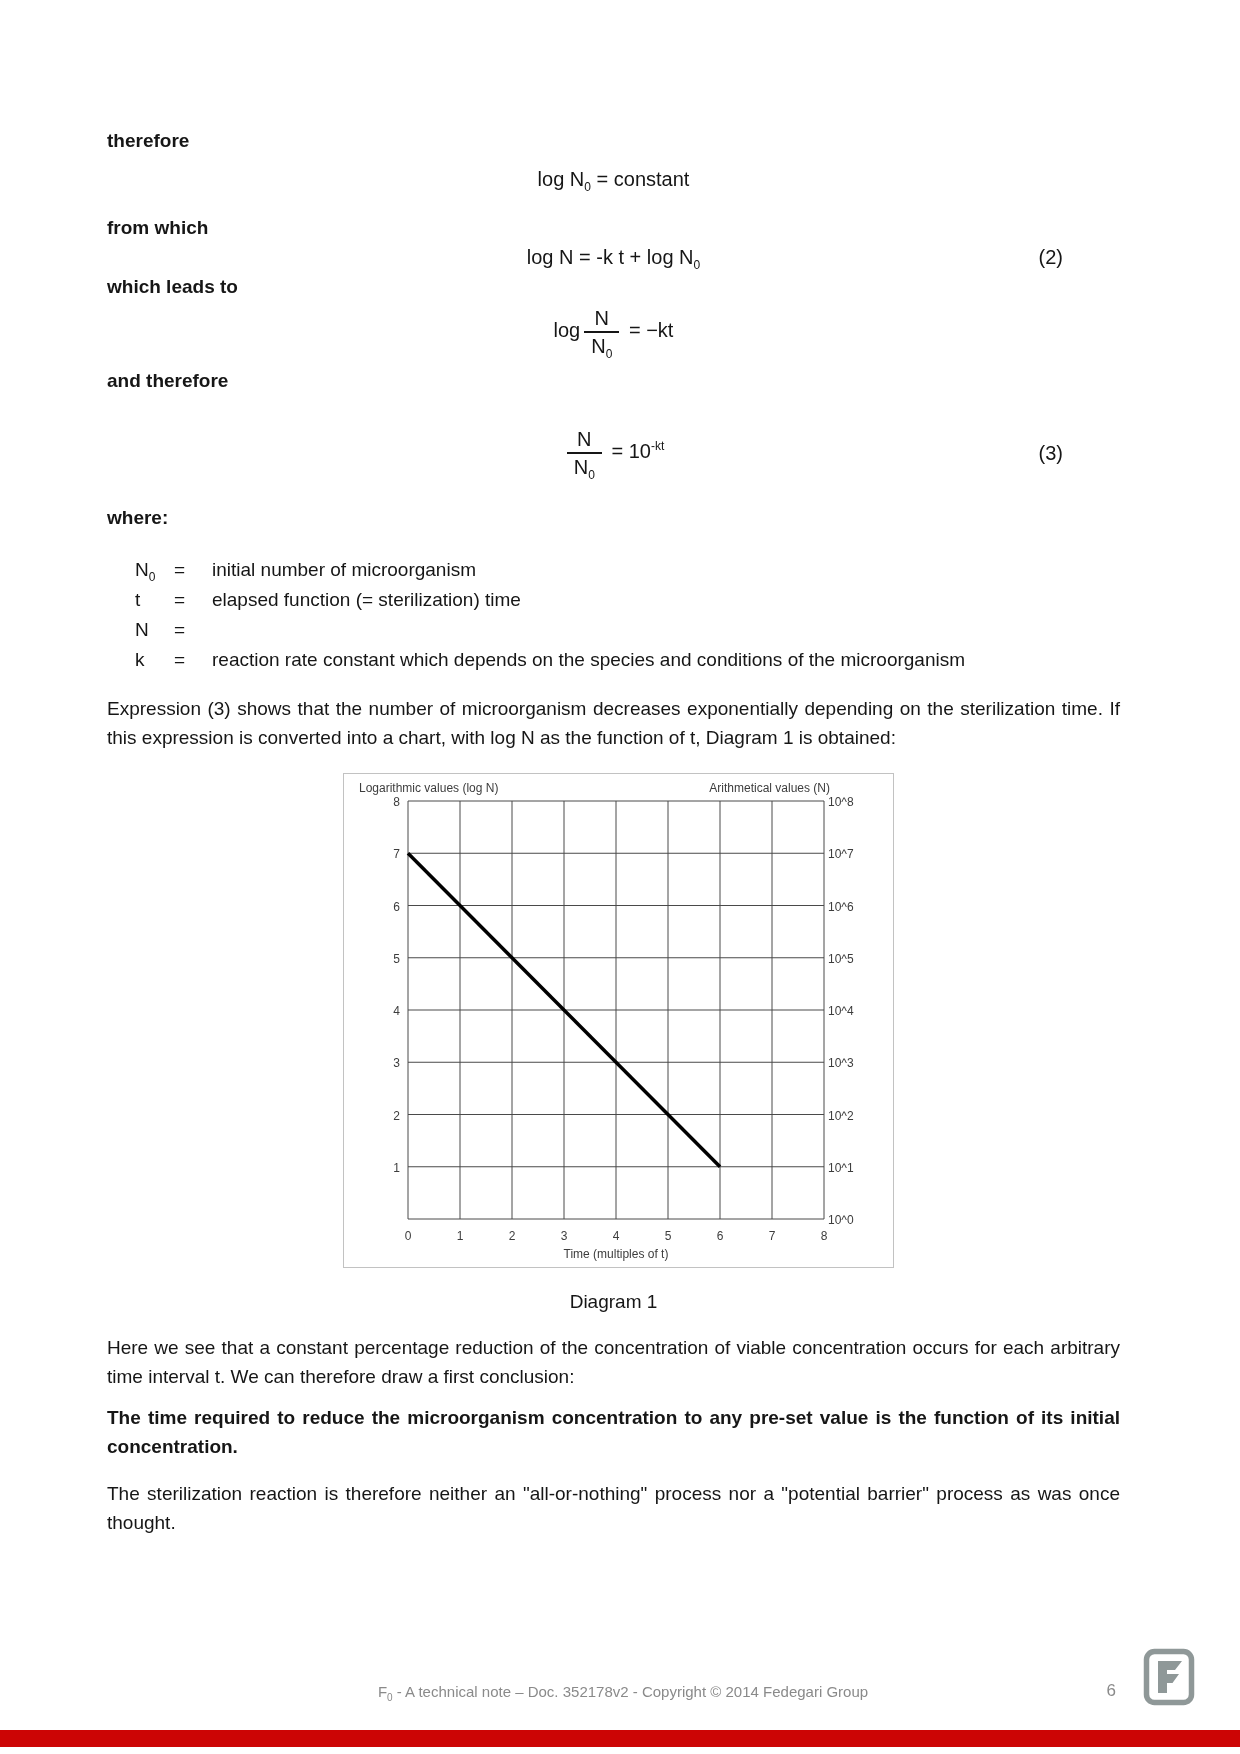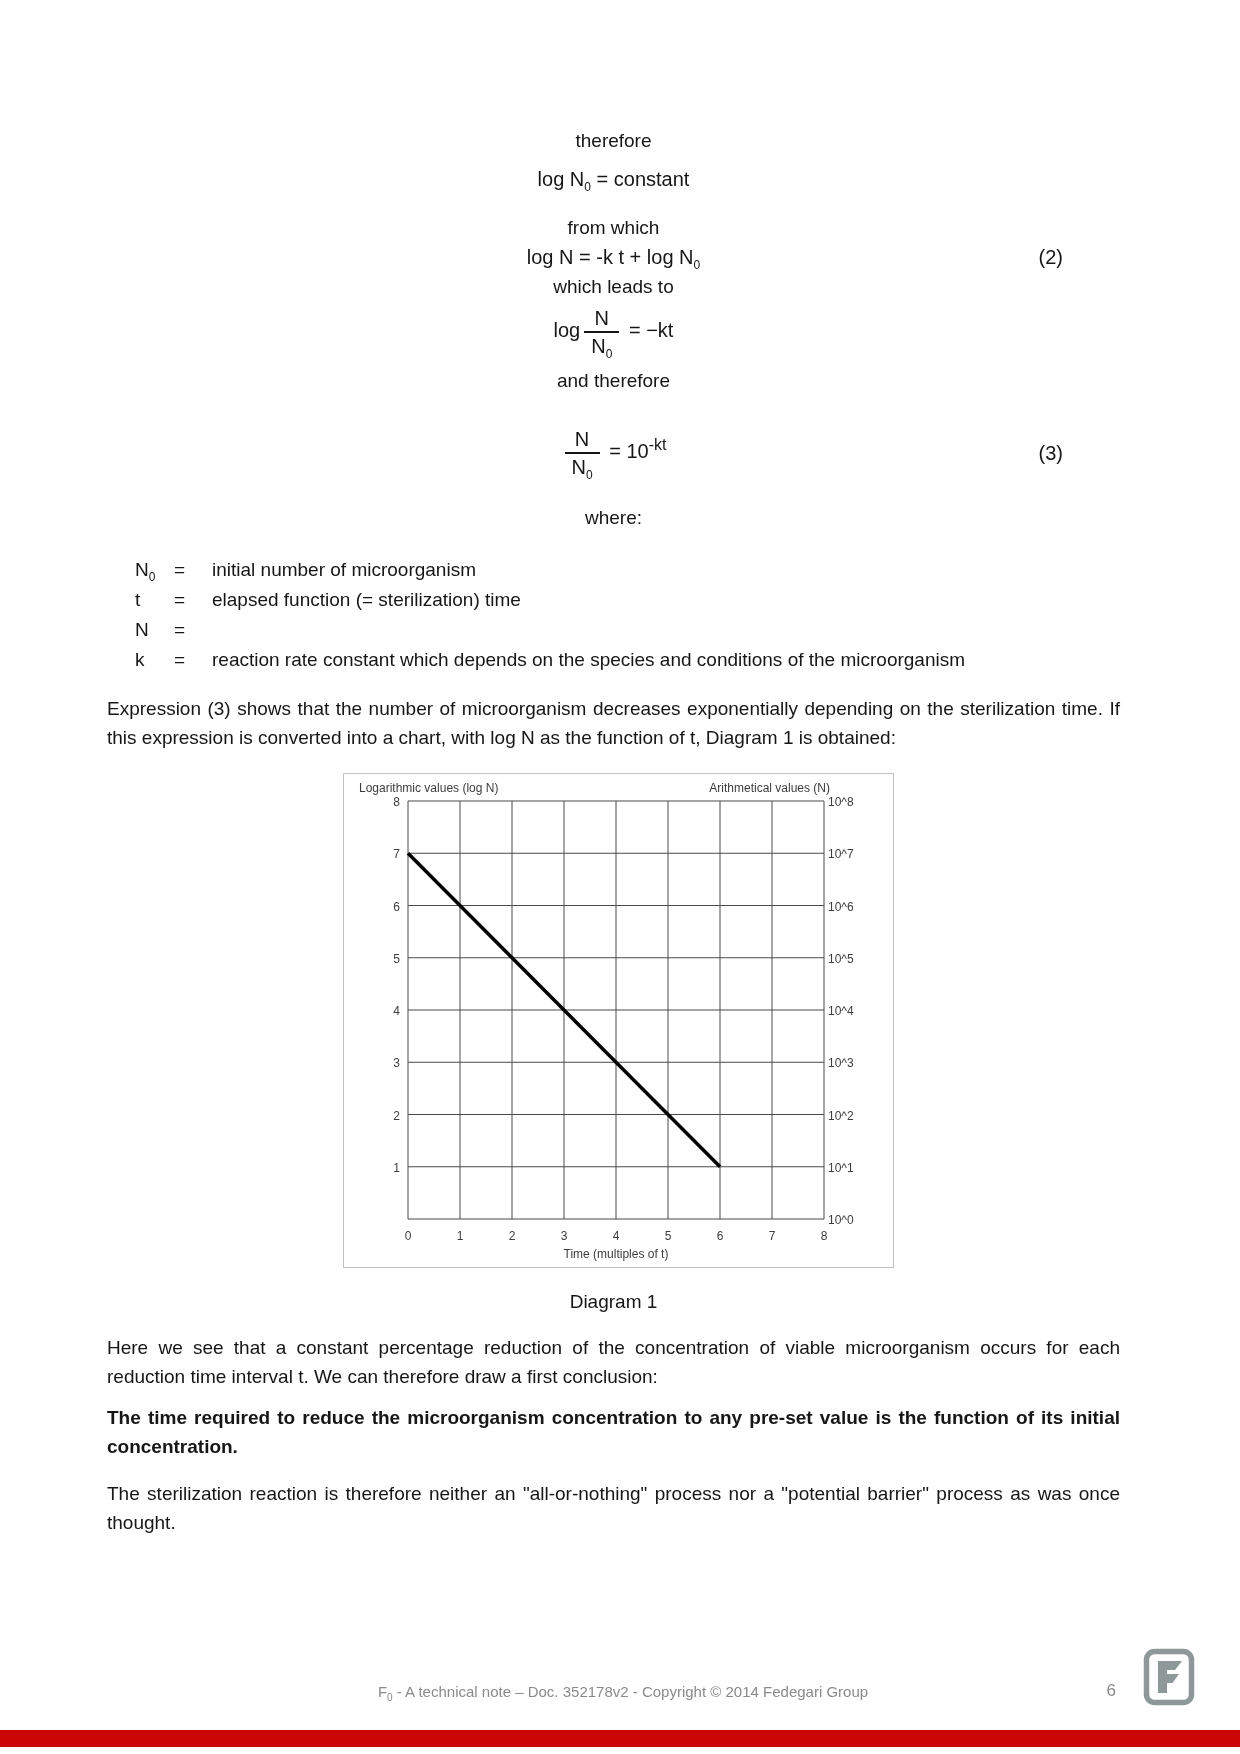--- a/index.html
+++ b/index.html
@@ -11,25 +11,25 @@
     font-family:"Liberation Sans",sans-serif;
     color:#161616;
     overflow:hidden;
   }
   .content{
     position:absolute;top:0;left:0;right:0;
     padding:0 120px 0 107px;
     font-size:19px;line-height:29px;
   }
   .content p{margin:0;}
-  p.lead{text-align:center;}
+  p.lead{text-align:left;font-weight:bold;}
   p.just{text-align:justify;}
   p.bold{font-weight:bold;text-align:justify;}
   sub{font-size:12px;line-height:0;}
-  sup{font-size:16px;line-height:0;}
+  sup{font-size:12px;line-height:0;}
 
   
   .eq-row{position:relative;text-align:center;font-size:20px;line-height:26px;}
   .eq-number{position:absolute;right:57px;top:0;font-size:20px;}
   .eq-number.mid{top:50%;transform:translateY(-50%);}
   .frac{display:inline-block;vertical-align:middle;text-align:center;margin:0 4px;}
   .frac .num,.frac .den{display:block;line-height:26px;padding:0 7px;}
   .frac .den{border-top:2px solid #161616;}
   .eq-stack{font-size:20px;}
 
@@ -175,21 +175,21 @@
           <text x="480" y="466" text-anchor="middle" class="ctick">8</text>
           <text x="15" y="18" class="ctick">Logarithmic values (log N)</text>
           <text x="486" y="18" text-anchor="end" class="ctick">Arithmetical values (N)</text>
           <text x="272" y="484" text-anchor="middle" class="ctick">Time (multiples of t)</text>
           <polyline fill="none" stroke="#000000" stroke-width="3.5" points="64,79.25 376,392.75"></polyline>
         </svg>
     </div>
 
     <p class="caption">Diagram 1</p>
 
-    <p class="just" style="margin-top:17px">Here we see that a constant percentage reduction of the concentration of viable microorganism occurs for each reduction time interval t. We can therefore draw a first conclusion:</p>
+    <p class="just" style="margin-top:17px">Here we see that a constant percentage reduction of the concentration of viable concentration occurs for each arbitrary time interval t. We can therefore draw a first conclusion:</p>
 
     <p class="bold" style="margin-top:12px">The time required to reduce the microorganism concentration to any pre-set value is the function of its initial concentration.</p>
 
     <p class="just" style="margin-top:18px">The sterilization reaction is therefore neither an "all-or-nothing" process nor a "potential barrier" process as was once thought.</p>
   </div>
 
   <div class="footer-line"><span>F</span><sub>0</sub><span> - A technical note –  Doc. 352178v2 - Copyright © 2014 Fedegari Group</span></div>
 
   <div class="page-number">6</div>
 

